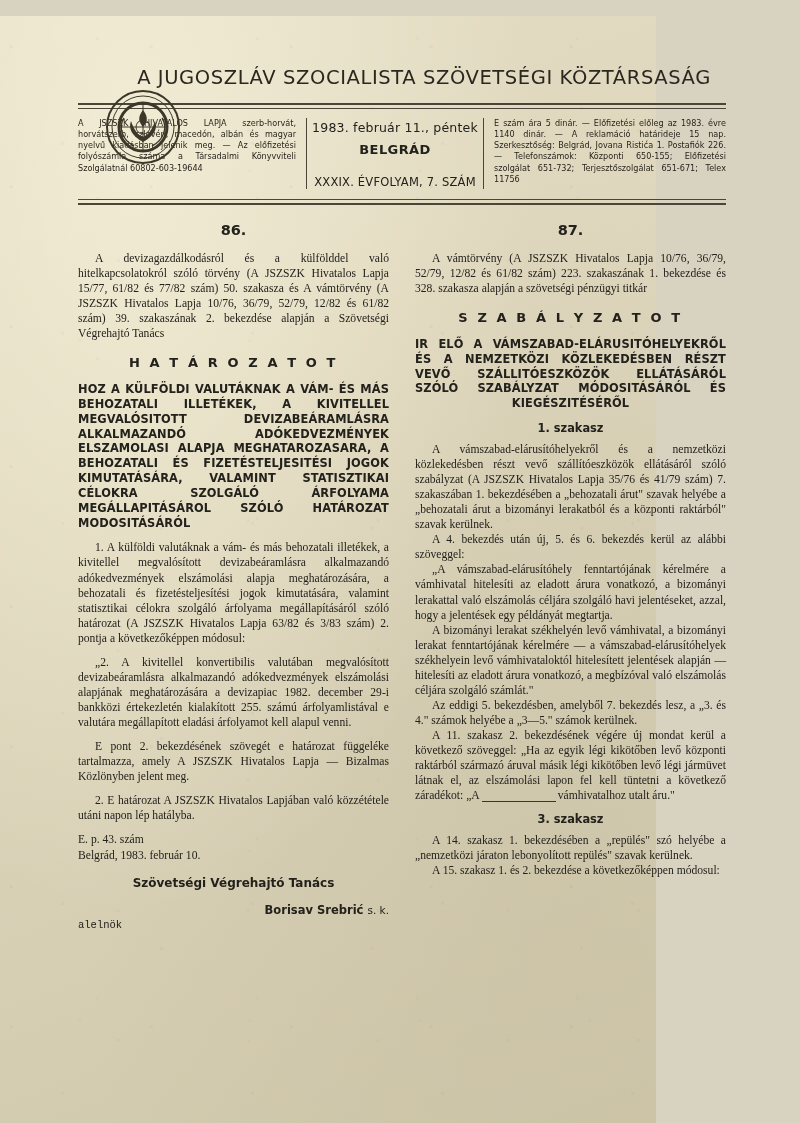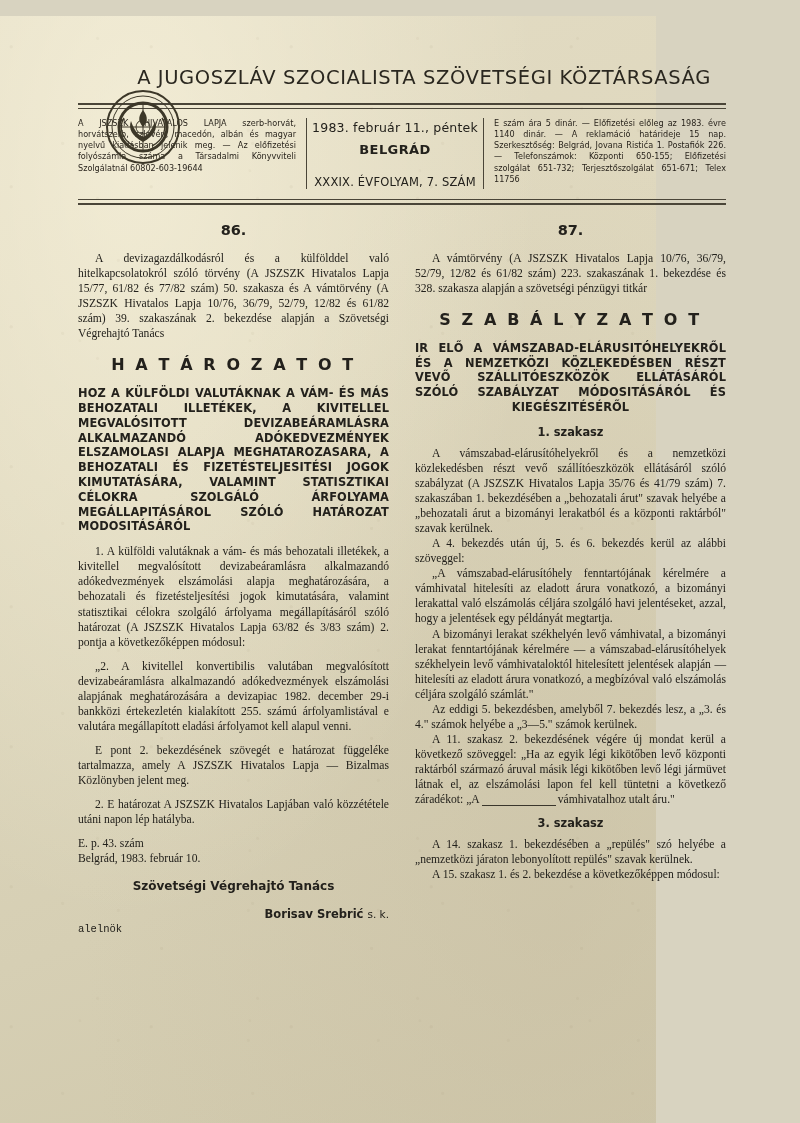--- a/index.html
+++ b/index.html
@@ -143,21 +143,21 @@
   p {
     margin: 0 0 0 0;
     text-indent: 17px;
   }
   p.noind { text-indent: 0; }
   .gap { margin-bottom: 9px; }
 
   .heading-center {
     text-align: center;
     font-family: "DejaVu Sans", sans-serif;
-    font-size: 16px;
+    font-size: 13px;
     font-weight: bold;
     letter-spacing: 2.6px;
     margin: 14px 0 10px 0;
   }
   .heading-block {
     font-family: "DejaVu Sans", sans-serif;
     font-size: 11.4px;
     font-weight: bold;
     line-height: 1.30;
     text-align: justify;

